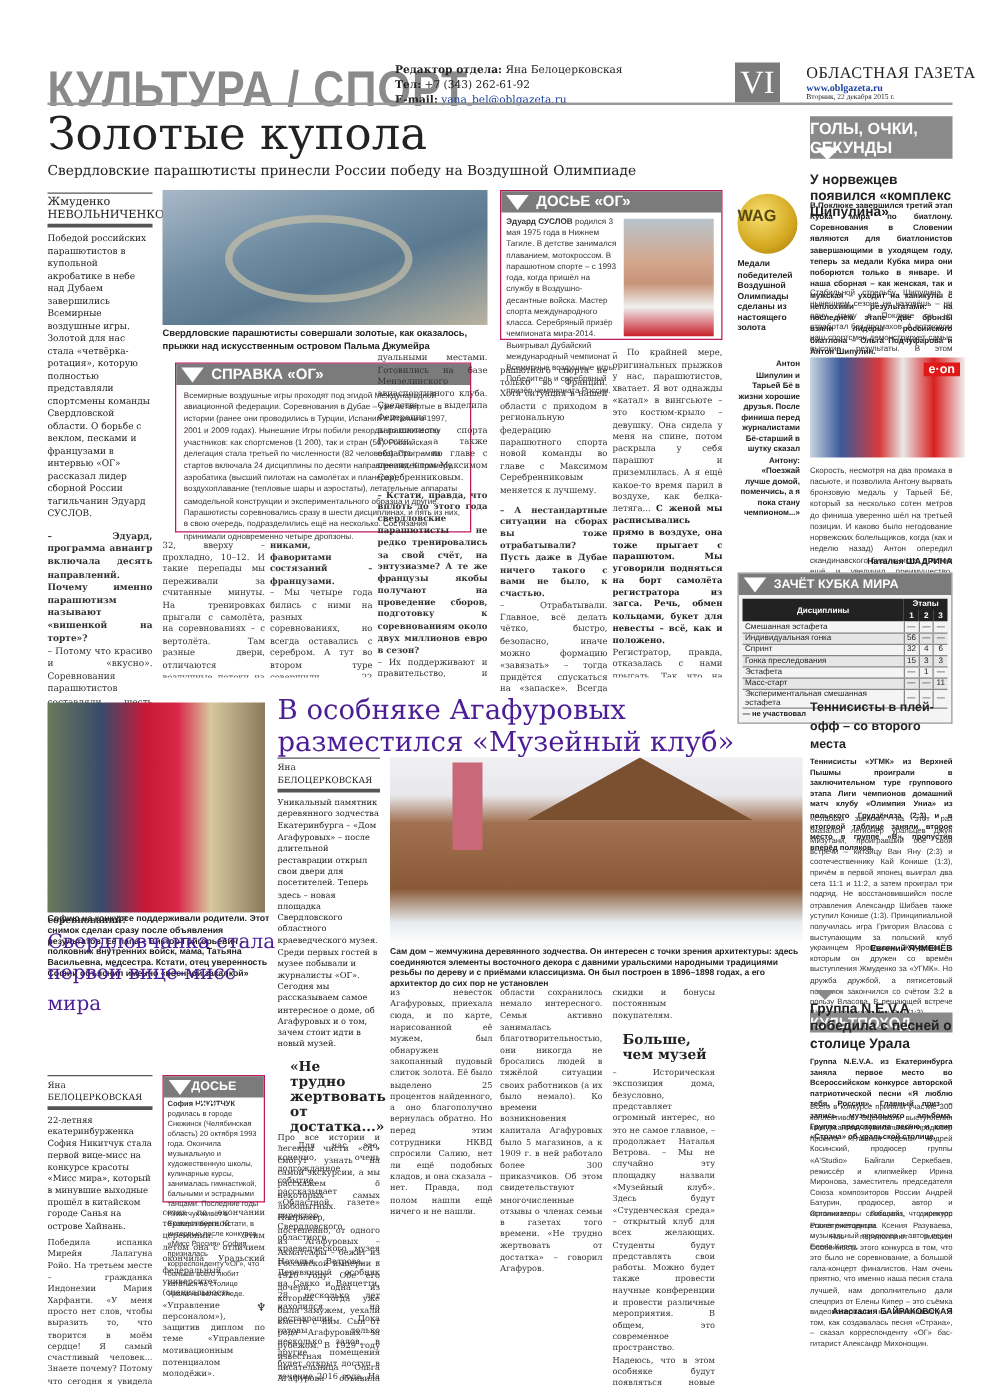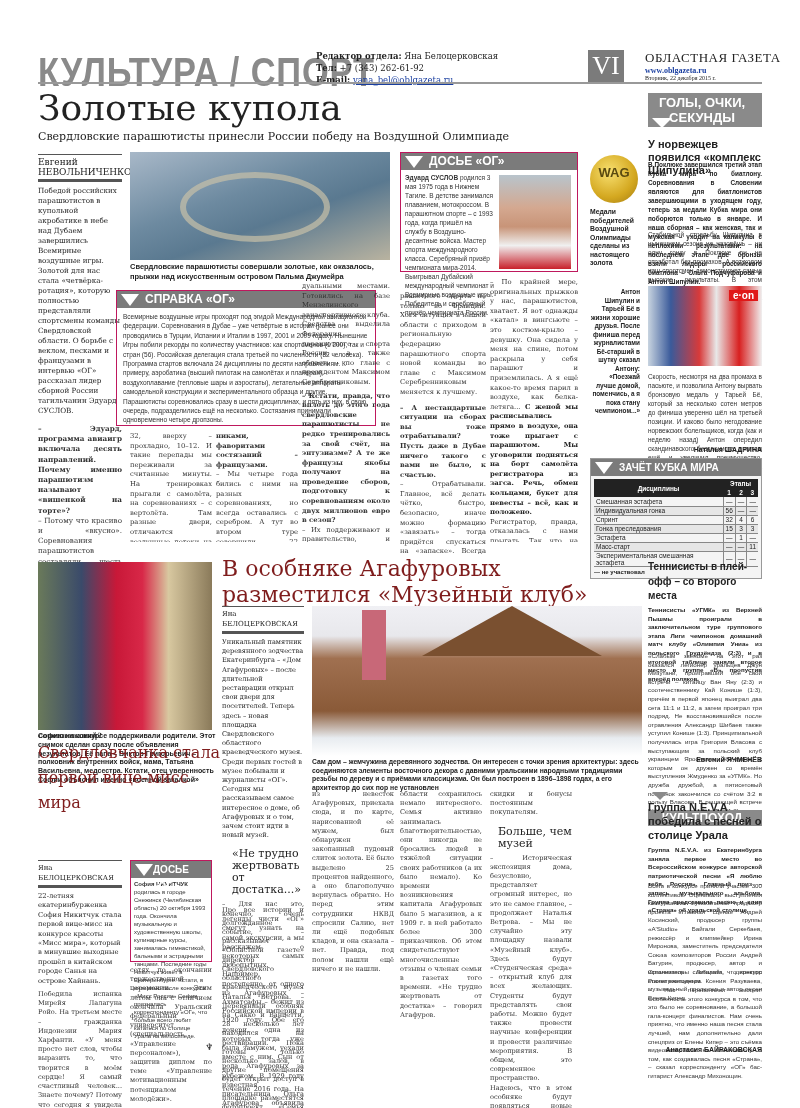--- a/index.html
+++ b/index.html
@@ -19,32 +19,32 @@
 .author{font-size:9px;line-height:10px;border-top:1px solid #555;border-bottom:3px solid #555;padding:2px 0}
 .lead{font-size:8.4px;font-weight:normal;line-height:11.4px;color:#222}
 .col{font-size:7.2px;line-height:10.2px;color:#333;text-align:justify}
 .col b{color:#222}
 .photo{background:#999;overflow:hidden}
 .caption{font-family:"Liberation Sans",sans-serif;font-size:7.5px;font-weight:bold;line-height:9.5px;color:#222}
 .box{border:1px solid #be185d;}
 .boxhead{height:17px;background:#7b7b7b;color:#fff;font-family:"Liberation Sans",sans-serif;font-weight:bold;font-size:12px;line-height:17px;padding-left:28px;position:relative}
 .boxhead:before{content:"";position:absolute;left:4px;top:3px;border-left:9px solid transparent;border-right:9px solid transparent;border-top:12px solid #fff}
 .boxtext{font-family:"Liberation Sans",sans-serif;font-size:7px;line-height:10px;color:#333;padding:4px 6px}
-.secthead{background:#8a8a8a;color:#fff;font-family:"Liberation Sans",sans-serif;font-weight:bold;position:relative;text-align:center;padding-right:6px}
+.secthead{background:#8a8a8a;color:#fff;font-family:"Liberation Sans",sans-serif;font-weight:bold;position:relative;text-align:left;padding-right:6px}
 .sidehl{font-family:"Liberation Sans",sans-serif;font-weight:bold;font-size:12px;line-height:15px;color:#222}
 .sidecol{font-family:"Liberation Sans",sans-serif;font-size:6.8px;line-height:9.6px;color:#333;text-align:justify}
 .red{color:#d9232e}
 .sign{font-family:"Liberation Sans",sans-serif;font-weight:bold;font-size:7px;text-align:right}
 table{border-collapse:collapse;width:100%;font-family:"Liberation Sans",sans-serif;font-size:6.5px}
 th{background:#222;color:#fff;font-weight:bold;padding:1px}
 td{border-bottom:1px solid #888;padding:0 2px;height:9px}
 td.n{text-align:center;border-left:1px solid #888}
 tr:nth-child(even) td{background:#e6e6e6}
-.h2{font-size:22px;line-height:26px;color:#7f1d1d}
-.sub3{font-size:13px;font-weight:normal;line-height:14px;color:#222}
+.h2{font-size:22px;line-height:26px;color:#4c1d95}
+.sub3{font-size:13px;font-weight:bold;line-height:14px;color:#222}
 </style>
 </head>
 <body>
 
 <div class="abs rubric">КУЛЬТУРА / СПОРТ</div>
 <div class="abs editor">
   <div><b>Редактор отдела:</b> <span>Яна Белоцерковская</span></div>
   <div><b>Тел:</b> <span>+7 (343) 262-61-92</span></div>
   <div><b>E-mail:</b> <a>yana_bel@oblgazeta.ru</a></div>
 </div>
@@ -53,33 +53,33 @@
   <div class="t">ОБЛАСТНАЯ ГАЗЕТА</div>
   <a>www.oblgazeta.ru</a>
   <div class="d">Вторник, 22 декабря 2015 г.</div>
 </div>
 <div class="abs topline"></div>
 
 <div class="abs h1">Золотые купола</div>
 <div class="abs sub">Свердловские парашютисты принесли России победу на Воздушной Олимпиаде</div>
 
 <div class="abs" style="left:38px;top:154px;width:84px">
-  <div class="author">Евгений НЕВОЛЬНИЧЕНКО</div>
+  <div class="author">Жмуденко НЕВОЛЬНИЧЕНКО</div>
   <div class="lead" style="font-size:7.2px;line-height:10px;margin-top:4px">Победой российских парашютистов в купольной акробатике в небе над Дубаем завершились Всемирные воздушные игры. Золотой для нас стала «четвёрка-ротация», которую полностью представляли спортсмены команды Свердловской области. О борьбе с веклом, песками и французами в интервью «ОГ» рассказал лидер сборной России тагильчанин Эдуард СУСЛОВ.</div>
   <div class="col" style="margin-top:8px;font-weight:bold">– Эдуард, программа авиаигр включала десять направлений. Почему именно парашютизм называют «вишенкой на торте»?</div>
   <div class="col" style="height:130px;overflow:hidden">– Потому что красиво и «вкусно». Соревнования парашютистов составляли шесть дисциплин. В других видах спорта было от двух до четырёх. Наша дисциплина – это настоящее зрелище. В парашютном спорте все боятся схождения куполов, и только у нас они работают в непосредственном контакте. Соревнования из восьми туров, по одному прыжку на каждый. За тридцать секунд в воздухе четверо парашютистов должны сложить фигуру - «этажерку», она едина для всех команд. Потом за полторы минуты рабочего времени верхнему парашютисту надо сделать максимум</div>
   <div class="col" style="font-weight:bold;margin-top:4px">– Насколько знаю, противостоять вы не только с соперниками, но ещё и экзотическим условием проведения соревнований?</div>
 </div>
 
 <div class="abs photo" style="left:130px;top:152px;width:260px;height:108px;background:linear-gradient(160deg,#a8b8c8 0%,#6d8aa0 40%,#5a7990 60%,#b9b3a0 100%)">
   <div style="position:absolute;left:50px;top:20px;width:150px;height:70px;border-radius:50%;border:6px solid #c8c0a8;opacity:0.7"></div>
 </div>
 <div class="abs caption" style="left:130px;top:262px;width:260px">Свердловские парашютисты совершали золотые, как оказалось, прыжки над искусственным островом Пальма Джумейра</div>
 
-<div class="abs box" style="left:116px;top:290px;width:260px;height:136px">
+<div class="abs box" style="left:140px;top:290px;width:237px;height:136px">
   <div class="boxhead">СПРАВКА «ОГ»</div>
   <div class="boxtext" style="font-size:6.5px;line-height:9.4px">Всемирные воздушные игры проходят под эгидой Международной авиационной федерации. Соревнования в Дубае – уже четвёртые в истории (ранее они проводились в Турции, Испании и Италии в 1997, 2001 и 2009 годах). Нынешние Игры побили рекорды по количеству участников: как спортсменов (1 200), так и стран (56). Российская делегация стала третьей по численности (82 человека). Программа стартов включала 24 дисциплины по десяти направлениям. К примеру, аэробатика (высший пилотаж на самолётах и планерах), воздухоплавание (тепловые шары и аэростаты), летательные аппараты самодельной конструкции и экспериментального образца и другие. Парашютисты соревновались сразу в шести дисциплинах, и пять из них, в свою очередь, подразделились ещё на несколько. Состязания принимали одновременно четыре дропзоны.</div>
 </div>
 
 <div class="abs col" style="left:130px;top:432px;width:82px;height:110px;overflow:hidden;font-size:6.8px;line-height:9.6px">32, вверху – прохладно, 10–12. И такие перепады мы переживали за считанные минуты. На тренировках прыгали с самолёта, на соревнованиях – с вертолёта. Там разные двери, отличаются воздушные потоки на выходе и скорость. Да и сам формат мероприятия... Игры – крупнейшее событие в авиационных видах спорта. Здесь действует очень жёсткая система отбора. На Игры попадают только десять – представителей в дисциплине. По итогам всех чемпионатов мира. Отмена и уровень, и статус. Игры не зря называют Олимпиадой.</div>
 <div class="abs" style="left:216px;top:432px;width:82px;height:110px;overflow:hidden">
   <div class="col" style="font-weight:bold;font-size:6.8px;line-height:9.6px">никами, фаворитами состязаний – французами.</div>
   <div class="col" style="font-size:6.8px;line-height:9.6px">– Мы четыре года бились с ними на разных соревнованиях, но всегда оставались с серебром. А тут во втором туре совершили 22 перестроения. Это повторение мирового рекорда, который мы же и установили в прошлом году в Боснии и Герцеговине. Это стало переломным моментом. А вот в финальном туре показали 19 перестроений против их 18 у французов. Думаю, мы были сильнее. Там также сильнее в скорость перестроений. Хорошо выглядели на тренировках и в нашем собственном показательном видео.</div>
 </div>
 <div class="abs" style="left:302px;top:282px;width:88px;height:260px;overflow:hidden">
@@ -97,31 +97,31 @@
   <div class="col" style="font-size:6.8px;line-height:9.6px">рашютного спорта не только во Франции. Хотя ситуация в нашей области с приходом в региональную федерацию парашютного спорта новой команды во главе с Максимом Серебренниковым меняется к лучшему.</div>
   <div class="col" style="font-weight:bold;font-size:6.8px;line-height:9.6px;margin-top:6px">– А нестандартные ситуации на сборах вы тоже отрабатывали? Пусть даже в Дубае ничего такого с вами не было, к счастью.</div>
   <div class="col" style="font-size:6.8px;line-height:9.6px">– Отрабатывали. Главное, всё делать чётко, быстро, безопасно, иначе можно формацию «завязать» – тогда придётся спускаться на «запаске». Всегда есть риск вместе с одной из резервных парашютов. Погиб у нас товарищ по команде.</div>
 
 </div>
 <div class="abs" style="left:490px;top:278px;width:88px;height:264px;overflow:hidden">
   <div class="col" style="font-size:6.8px;line-height:9.6px"><span>– По крайней мере, оригинальных прыжков у нас, парашютистов, хватает. Я вот однажды «катал» в вингсьюте – это костюм-крыло – девушку. Она сидела у меня на спине, потом раскрыла у себя парашют и приземлилась. А я ещё какое-то время парил в воздухе, как белка-летяга...</span> <b class="red">С женой мы расписывались прямо в воздухе, она тоже прыгает с парашютом. Мы уговорили подняться на борт самолёта регистратора из загса. Речь, обмен кольцами, букет для невесты – всё, как и положено.</b> <span>Регистратор, правда, отказалась с нами прыгать. Так что на парашюте мы спускались уже с двоём.</span></div>
 </div>
 
 <div class="abs" style="left:590px;top:155px;width:48px;height:48px;border-radius:50%;background:radial-gradient(circle at 40% 35%,#f8e070,#d4a820 60%,#a07810)">
-  <div style="text-align:center;font-family:'Liberation Sans',sans-serif;font-weight:bold;font-size:13px;color:#5a4a10;margin-top:10px">WAG</div>
+  <div style="text-align:left;font-family:'Liberation Sans',sans-serif;font-weight:bold;font-size:13px;color:#5a4a10;margin-top:10px">WAG</div>
 </div>
 <div class="abs caption" style="left:590px;top:208px;width:48px;font-size:6.8px;line-height:8.5px">Медали победителей Воздушной Олимпиады сделаны из настоящего золота</div>
 
 <div class="abs secthead" style="left:648px;top:93px;width:114px;height:34px;font-size:13px;line-height:15px;padding-top:2px">ГОЛЫ, ОЧКИ, СЕКУНДЫ</div>
 <div class="abs" style="left:652px;top:118px;border-left:10px solid transparent;border-right:10px solid transparent;border-top:10px solid #fff"></div>
 <div class="abs sidehl" style="left:648px;top:138px;width:120px;font-size:11px;line-height:13px">У норвежцев появился «комплекс Шипулина»</div>
 <div class="abs sidecol" style="left:648px;top:160px;width:114px;font-weight:bold;color:#222;font-size:6.4px;line-height:9px">В Поклюке завершился третий этап Кубка мира по биатлону. Соревнования в Словении являются для биатлонистов завершающими в уходящем году, теперь за медали Кубка мира они поборются только в январе. И наша сборная – как женская, так и мужская – уходит на каникулы с неплохими результатами: на последнем этапе две бронзы взяли лидеры российского биатлона – Ольга Подчуфарова и Антон Шипулин.</div>
 <div class="abs sidecol" style="left:648px;top:230px;width:114px;font-size:6.4px;line-height:9px">Стабильной стрельбу Шипулина в нынешнем сезоне не назовёшь – ни одну гонку в Поклюке он не отработал без промахов. А вот ходом наш спортсмен демонстрирует самые высокие результаты. В этом компоненте удачнее всего для Антона сложилась гонка преследования, где он показал первую скорость, оставив позади даже таких биатлетов, как Мартен Фуркад и Эмиль Хегле Свендсен.</div>
 <div class="abs caption" style="left:590px;top:288px;width:50px;text-align:right;font-size:6.4px;line-height:8.5px">Антон Шипулин и Тарьей Бё в жизни хорошие друзья. После финиша перед журналистами Бё-старший в шутку сказал Антону: «Поезжай лучше домой, поменчись, а я пока стану чемпионом...»</div>
-<div class="abs photo" style="left:648px;top:286px;width:114px;height:80px;background:linear-gradient(90deg,#c8d4e0 0%,#3a5a9a 20%,#d83a3a 45%,#e8e8e8 60%,#d82020 80%,#f0f0f0 100%)">
+<div class="abs photo" style="left:648px;top:286px;width:124px;height:80px;background:linear-gradient(90deg,#c8d4e0 0%,#3a5a9a 20%,#d83a3a 45%,#e8e8e8 60%,#d82020 80%,#f0f0f0 100%)">
   <div style="position:absolute;right:4px;top:4px;background:#e01818;color:#fff;font-family:'Liberation Sans',sans-serif;font-weight:bold;font-size:10px;padding:0 4px">e·on</div>
 </div>
 <div class="abs sidecol" style="left:648px;top:372px;width:114px;font-size:6.4px;line-height:9px">Скорость, несмотря на два промаха в пасьюте, и позволила Антону вырвать бронзовую медаль у Тарьей Бё, который за несколько сотен метров до финиша уверенно шёл на третьей позиции. И каково было негодование норвежских болельщиков, когда (как и неделю назад) Антон опередил скандинавского биатлониста, а потом ещё и увеличил преимущество. Теперь в общем зачёте Кубка мира Антон переместился на шестое место. Лидером в тотале попрежнему остаётся француз Мартен Фуркад.</div>
 <div class="abs sign" style="left:648px;top:446px;width:114px">Наталья ШАДРИНА</div>
 
 <div class="abs" style="left:590px;top:458px;width:172px;border:1px solid #999;background:#f4f4f4">
   <div class="boxhead" style="font-size:10px">ЗАЧЁТ КУБКА МИРА</div>
   <div style="padding:3px">
   <table>
     <thead>

